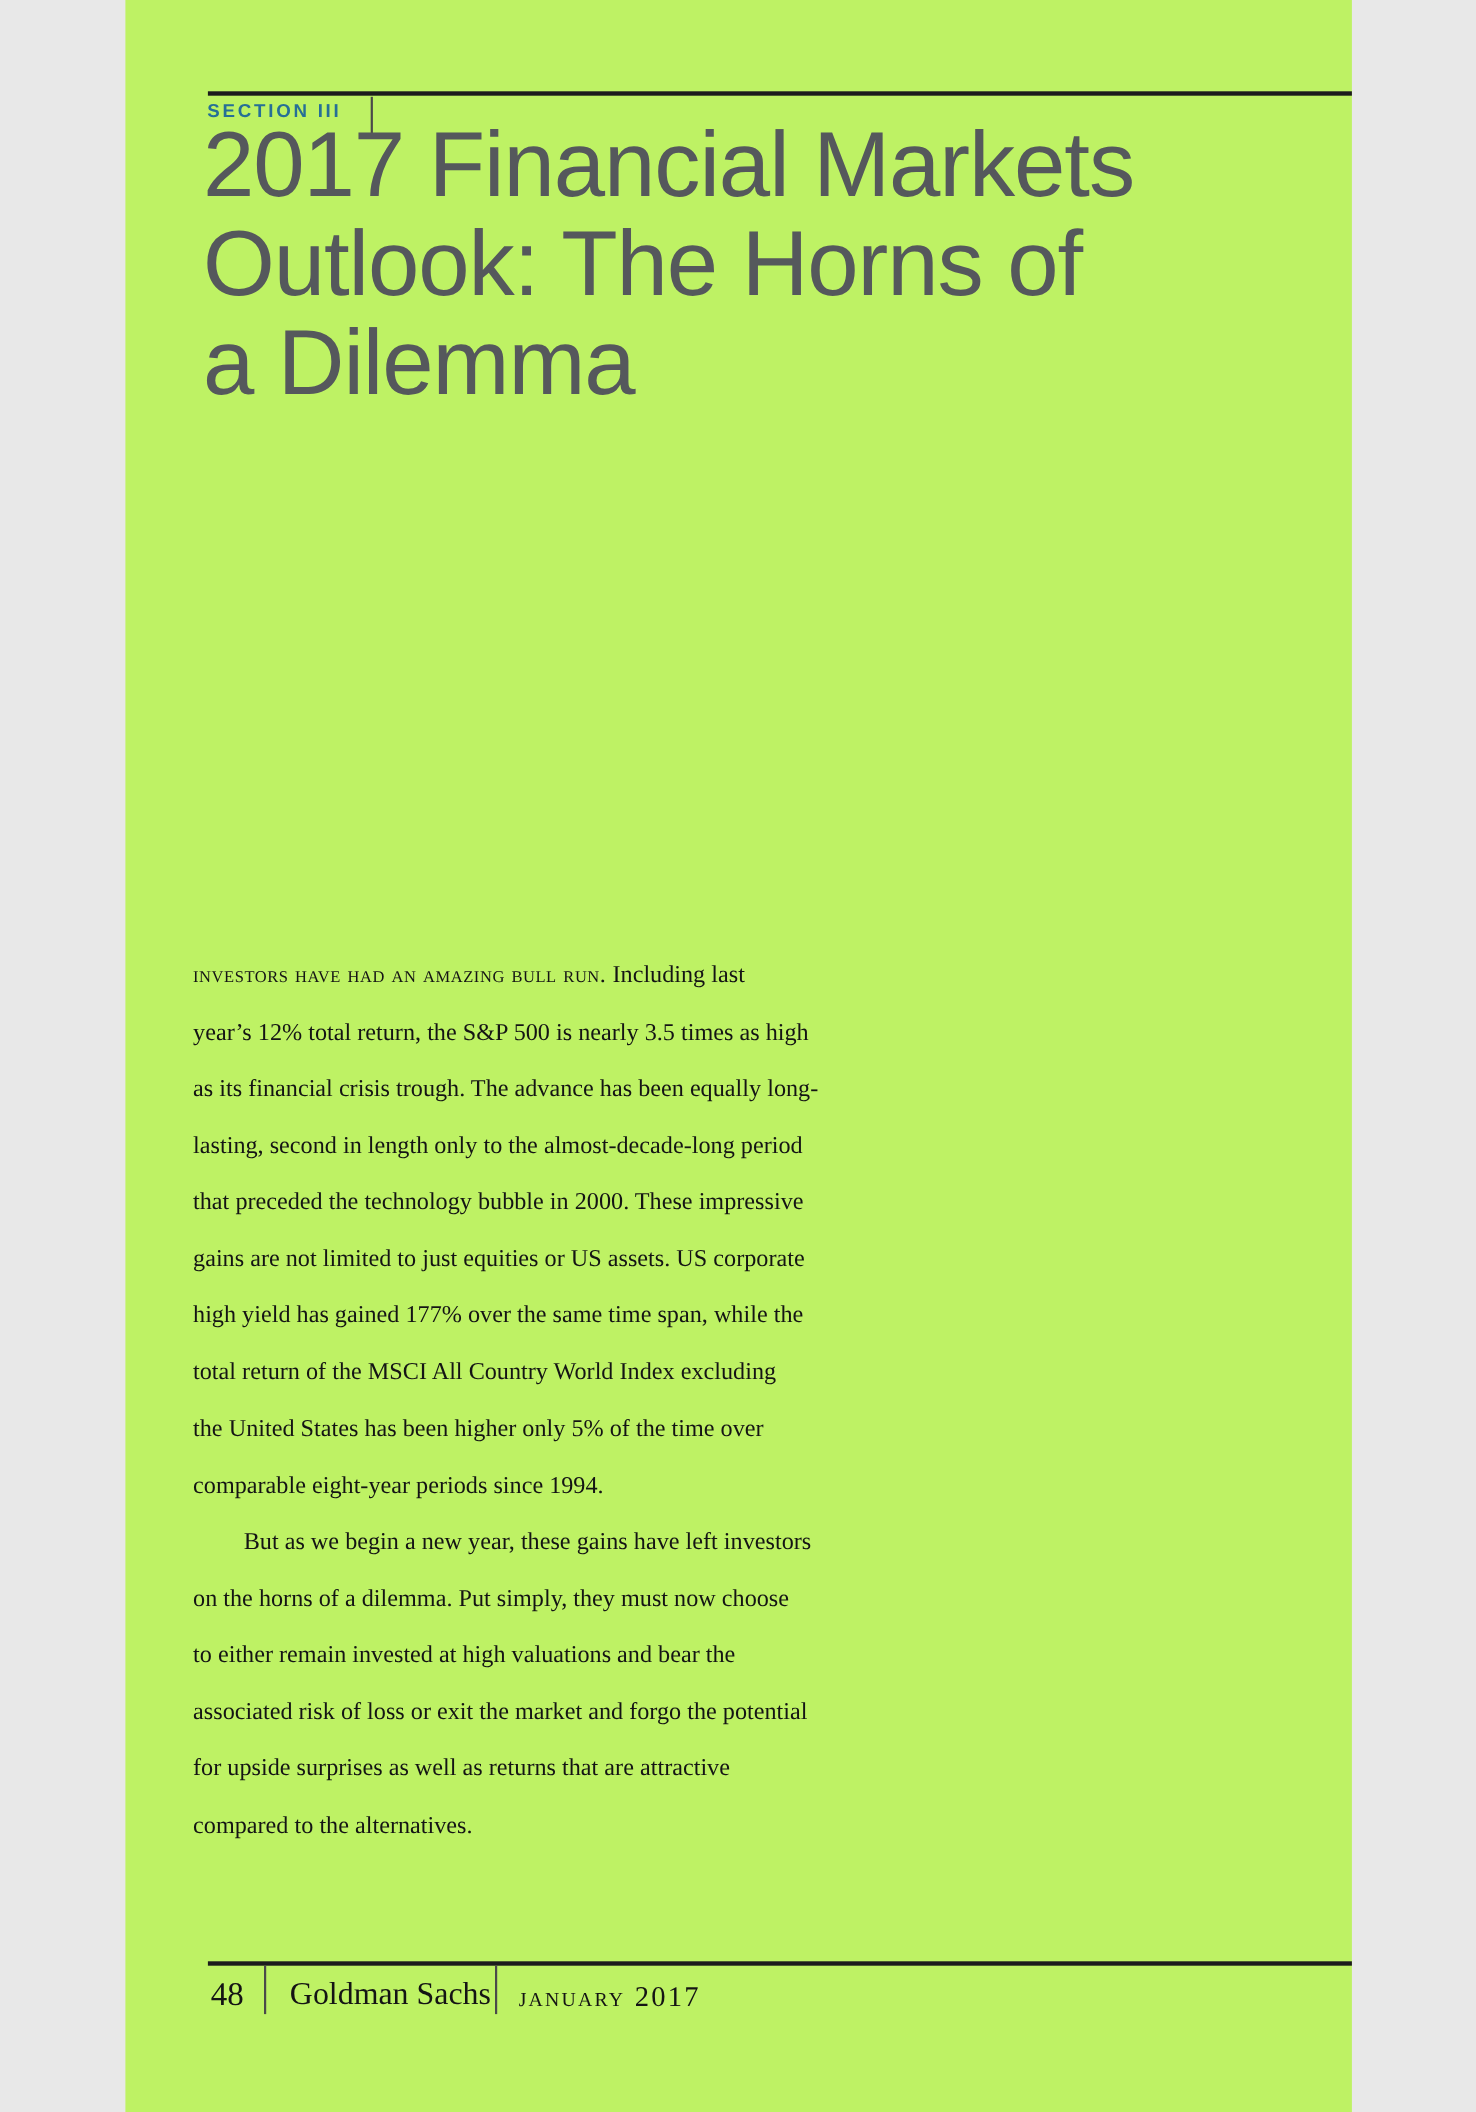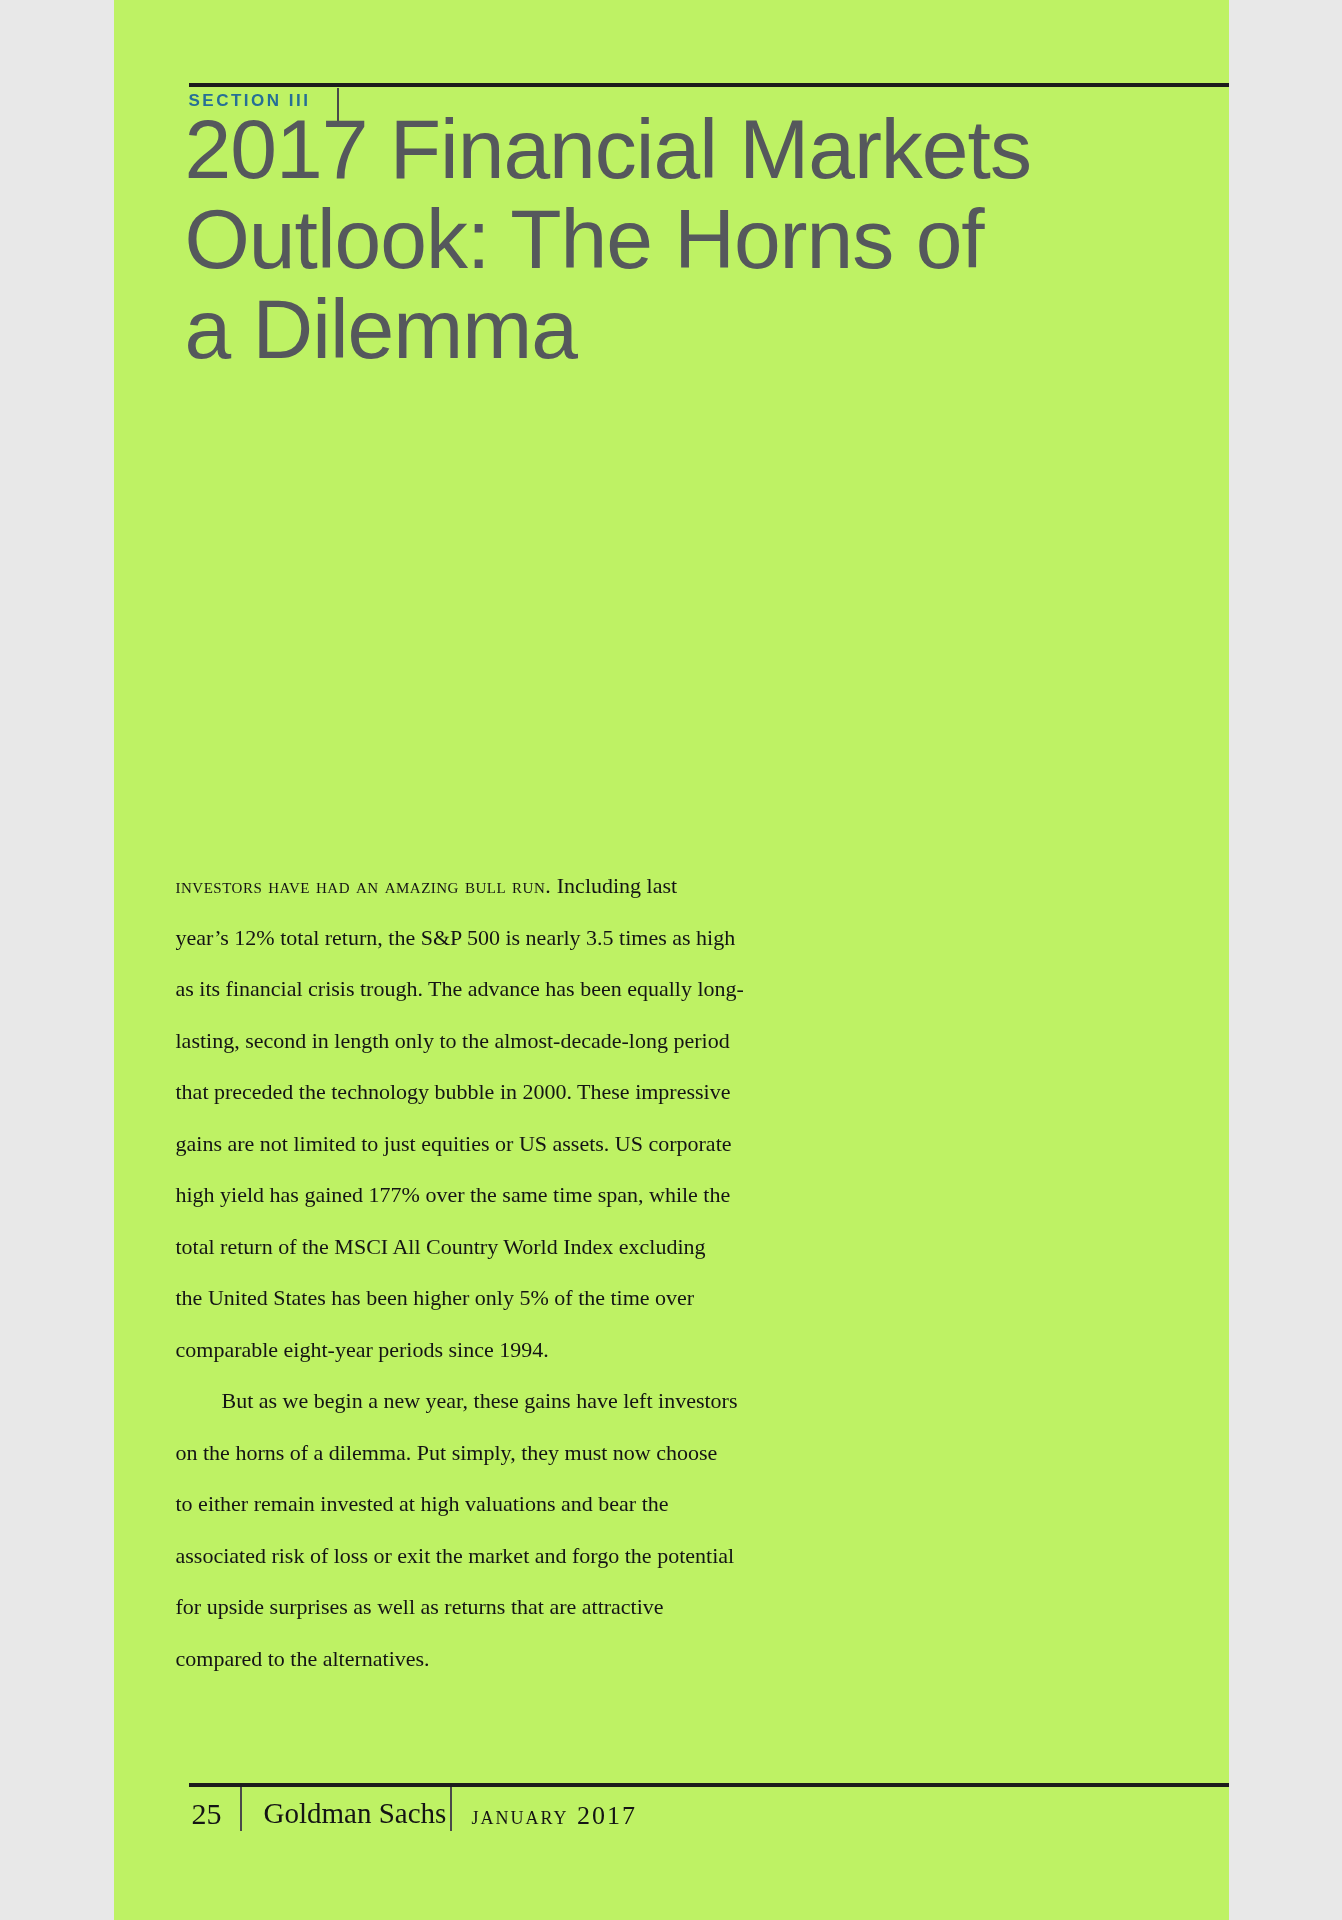--- a/index.html
+++ b/index.html
@@ -107,21 +107,21 @@
     <p class="para-2">But as we begin a new year, these gains have left investors
 on the horns of a dilemma. Put simply, they must now choose
 to either remain invested at high valuations and bear the
 associated risk of loss or exit the market and forgo the potential
 for upside surprises as well as returns that are attractive
 compared to the alternatives.</p>
   </div>
 
   <div class="footer-rule"></div>
 
-  <div class="footer-item footer-page-number">25</div>
+  <div class="footer-item footer-page-number">48</div>
 
   <div class="footer-divider footer-divider-1"></div>
 
   <div class="footer-item footer-publisher">Goldman Sachs</div>
 
   <div class="footer-divider footer-divider-2"></div>
 
   <div class="footer-item footer-date">JANUARY 2017</div>
 
 

